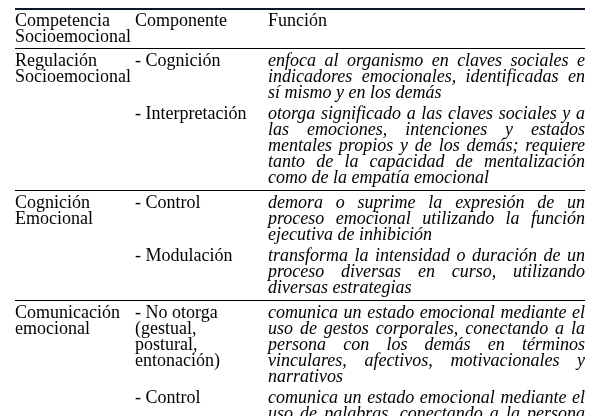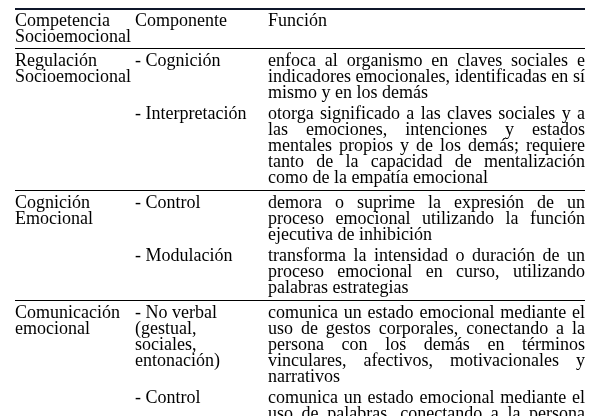--- a/index.html
+++ b/index.html
@@ -44,20 +44,21 @@
     font-weight: normal;
     padding: 3px 8px 2px 0;
   }
   th {
     padding-top: 2px;
     padding-bottom: 4px;
   }
   td.funcion {
     text-align: justify;
     padding-right: 0;
+    font-style: italic;
   }
   tbody.group tr.sub-row-2 td {
     padding-top: 3px;
   }
   tbody.group tr:last-child td {
     padding-bottom: 5px;
   }
 </style>
 </head>
 <body>
@@ -90,28 +91,28 @@
     </tbody>
 
     <tbody class="group">
       <tr>
         <td rowspan="2" class="competencia">Cognición Emocional</td>
         <td class="componente">- Control</td>
         <td class="funcion">demora o suprime la expresión de un proceso emocional utilizando la función ejecutiva de inhibición</td>
       </tr>
       <tr class="sub-row-2">
         <td class="componente">- Modulación</td>
-        <td class="funcion">transforma la intensidad o duración de un proceso emocional en curso, utilizando palabras estrategias</td>
+        <td class="funcion">transforma la intensidad o duración de un proceso diversas en curso, utilizando diversas estrategias</td>
       </tr>
     </tbody>
 
     <tbody class="group">
       <tr>
         <td rowspan="2" class="competencia">Comunicación emocional</td>
-        <td class="componente">- No verbal (gestual, sociales, entonación)</td>
+        <td class="componente">- No otorga (gestual, postural, entonación)</td>
         <td class="funcion">comunica un estado emocional mediante el uso de gestos corporales, conectando a la persona con los demás en términos vinculares, afectivos, motivacionales y narrativos</td>
       </tr>
       <tr class="sub-row-2">
         <td class="componente">- Control</td>
         <td class="funcion">comunica un estado emocional mediante el uso de palabras, conectando a la persona con los demás en términos vinculares, afectivos, motivacionales y narrativos</td>
       </tr>
     </tbody>
   </table>
 </div>
 

